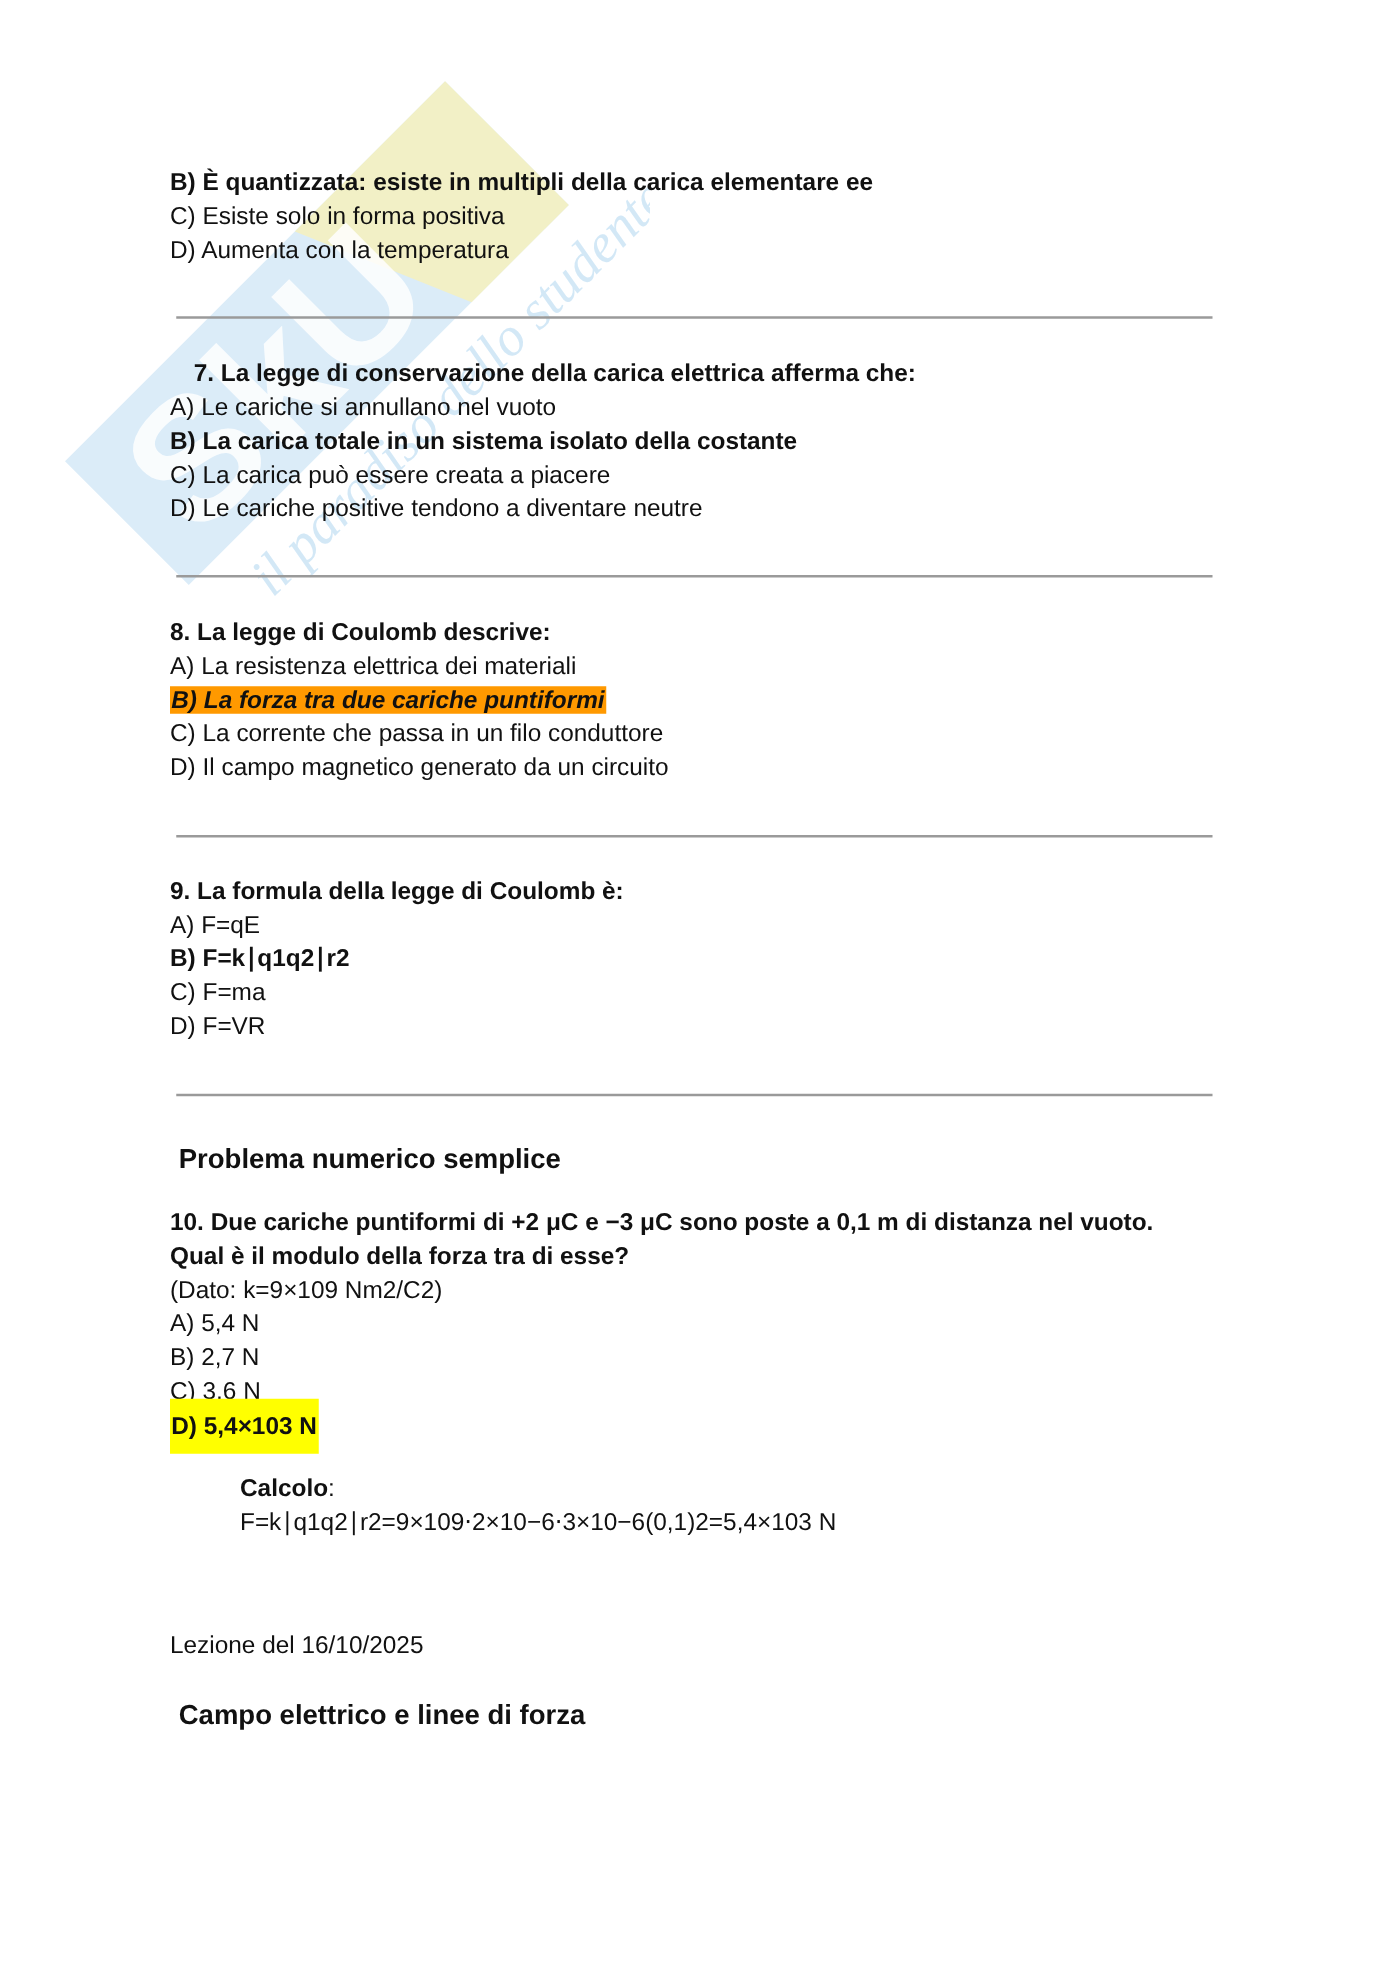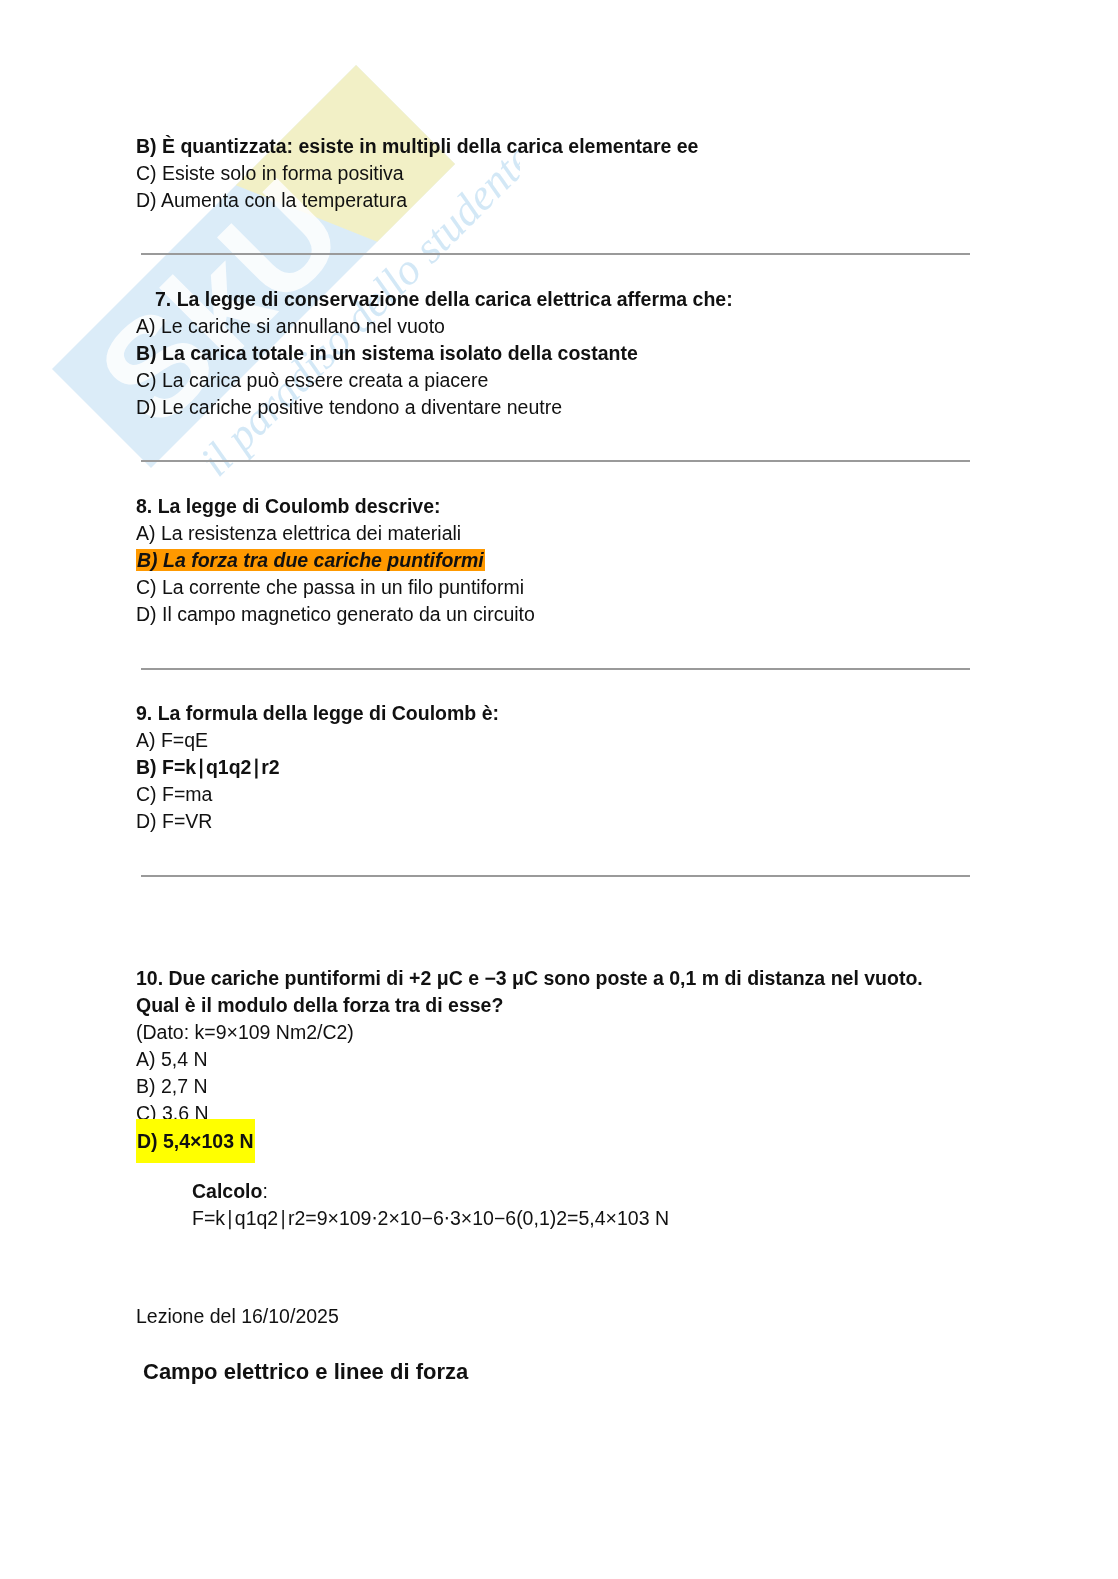--- a/index.html
+++ b/index.html
@@ -84,33 +84,34 @@
   <div class="line" style="top:313px;">A) Le cariche si annullano nel vuoto</div>
   <div class="line bold" style="top:340px;">B) La carica totale in un sistema isolato della costante</div>
   <div class="line" style="top:394px;">D) Le cariche positive tendono a diventare neutre</div>
   <div class="line" style="top:367px;">C) La carica può essere creata a piacere</div>
 
   <div class="divider" style="top:460px;"></div>
 
   <div class="line bold" style="top:493px;">8. La legge di Coulomb descrive:</div>
   <div class="line" style="top:520px;">A) La resistenza elettrica dei materiali</div>
   <div class="line bold" style="top:547px;"><span class="hl-orange">B) La forza tra due cariche puntiformi</span></div>
-  <div class="line" style="top:574px;">C) La corrente che passa in un filo puntiformi</div>
+  <div class="line" style="top:574px;">C) La corrente che passa in un filo conduttore</div>
   <div class="line" style="top:601px;">D) Il campo magnetico generato da un circuito</div>
 
   <div class="divider" style="top:668px;"></div>
 
   <div class="line bold" style="top:700px;">9. La formula della legge di Coulomb è:</div>
   <div class="line" style="top:727px;">A) F=qE</div>
   <div class="line bold" style="top:754px;">B) F=k∣q1q2∣r2</div>
   <div class="line" style="top:781px;">C) F=ma</div>
   <div class="line" style="top:808px;">D) F=VR</div>
 
   <div class="divider" style="top:875px;"></div>
 
+  <div class="section-heading" style="top:912px;">Problema numerico semplice</div>
 
   <div class="line bold" style="top:965px;">10. Due cariche puntiformi di +2 μC e −3 μC sono poste a 0,1 m di distanza nel vuoto.</div>
   <div class="line bold" style="top:992px;">Qual è il modulo della forza tra di esse?</div>
   <div class="line" style="top:1019px;">(Dato: k=9×109 Nm2/C2)</div>
   <div class="line" style="top:1046px;">A) 5,4 N</div>
   <div class="line" style="top:1073px;">B) 2,7 N</div>
   <div class="line" style="top:1100px;">C) 3,6 N</div>
   <div class="line bold" style="top:1128px;"><span class="hl-yellow">D) 5,4×103 N</span></div>
 
   <div class="line indent" style="top:1178px;"><span class="bold">Calcolo</span><span>:</span></div>

